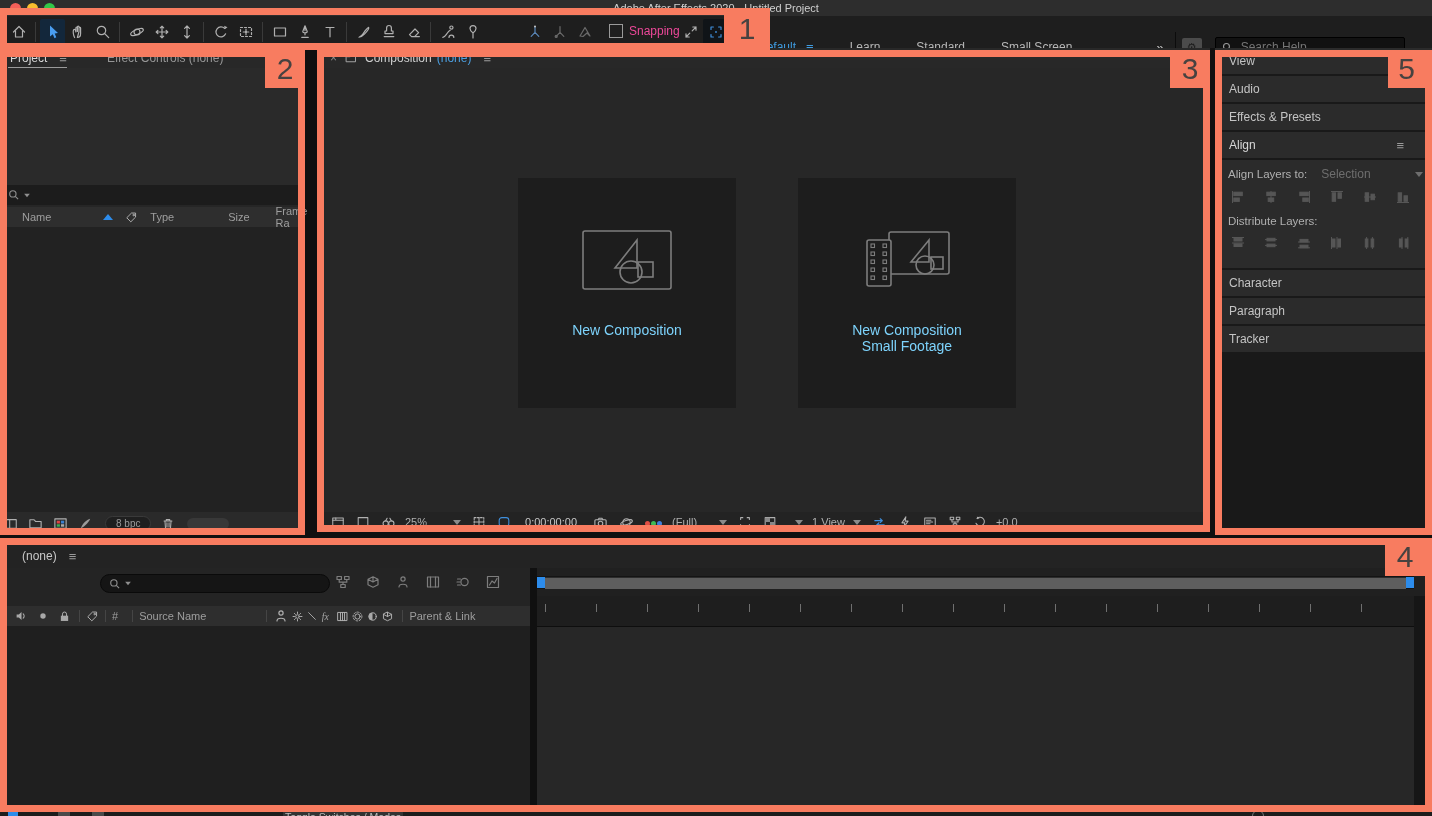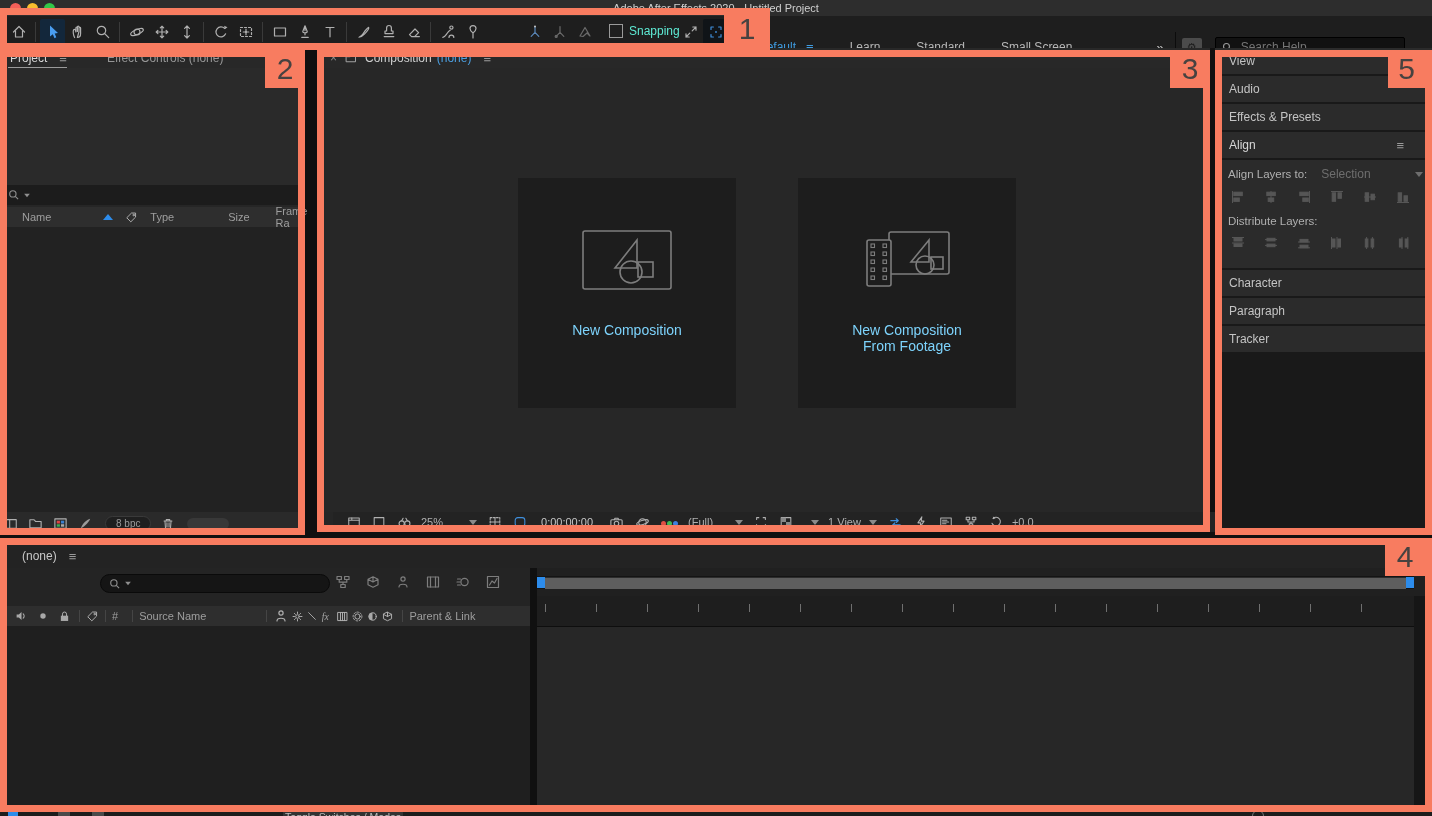--- a/index.html
+++ b/index.html
@@ -16,21 +16,21 @@
   #title-text{width:100%;text-align:center;top:2px;font-size:11px;color:#cfcfcf;}
   
   #topbar{left:0;top:16px;width:1432px;height:32px;background:#1e1e1e;border-bottom:2px solid #101010;}
   .tool{width:25px;height:26px;margin-top:3px;display:flex;align-items:center;justify-content:center;border-radius:2px;}
   .tool.sel{background:#13273b;}
   .tsep{width:1px;height:20px;background:#3a3a3a;margin:6px 4px 0 4px;}
   #tools{display:flex;position:absolute;left:6px;top:0;}
   #axis-tools{position:absolute;left:522px;top:0;display:flex;}
   #snap-wrap{position:absolute;left:609px;top:8px;display:flex;align-items:center;}
   #snap-box{width:12px;height:12px;border:1px solid #9a9a9a;background:transparent;}
-  #snap-label{margin-left:6px;color:#5eead4;}
+  #snap-label{margin-left:6px;color:#ec4899;}
   #extra-tools{position:absolute;left:678px;top:0;display:flex;}
   .marq{background:#101418;}
   
   #workspace{position:absolute;left:746px;top:16px;right:0;height:30px;display:flex;align-items:center;}
   .ws-tab{color:#b8b8b8;margin-left:36px;white-space:nowrap;}
   .ws-tab.active{color:#3f9be0;margin-left:12px;}
   #ws-menu{color:#3f9be0;margin-left:10px;font-size:13px;}
   #ws-overflow{color:#c8c8c8;margin-left:84px;font-size:13px;letter-spacing:-1px;}
   #ws-divider{width:1px;height:30px;background:#0c0c0c;margin-left:12px;}
   #ws-gear{width:20px;height:18px;background:#4b4b4b;border-radius:2px;margin-left:6px;
@@ -64,21 +64,21 @@
   #proj-thumb{margin-left:12px;width:42px;height:12px;background:#383838;border-radius:6px;}
   
   #comp-tabs{height:20px;display:flex;align-items:center;background:#282828;}
   #comp-close{color:#8e8e8e;margin-left:13px;font-size:12px;}
   #comp-title{color:#cfcfcf;margin-left:8px;}
   #comp-state{color:#4c9fe0;margin-left:5px;}
   #comp-view{left:0;top:20px;width:893px;height:444px;background:#272727;}
   .comp-card{position:absolute;top:110px;width:218px;height:230px;background:#1d1d1d;text-align:center;color:#7dd3fc;font-size:14px;}
   .comp-card .cicon{margin:50px auto 28px auto;width:96px;height:66px;}
   .comp-card svg{stroke:#7d7d7d;fill:none;stroke-width:1.6;margin:0 auto;}
-  #comp-bottom{left:0;top:464px;width:893px;height:20px;background:#232323;display:flex;align-items:center;color:#b0b0b0;font-size:11px;overflow:hidden;margin-left:16px;}
+  #comp-bottom{left:0;top:464px;width:893px;height:20px;background:#232323;display:flex;align-items:center;color:#b0b0b0;font-size:11px;overflow:hidden;}
   .cbi{margin-left:11px;flex:none;}
   .caret{width:0;height:0;border-left:4px solid transparent;border-right:4px solid transparent;border-top:5px solid #8a8a8a;margin-left:8px;flex:none;}
   .cbt{margin-left:9px;white-space:nowrap;flex:none;}
   .rgbdots span{display:inline-block;width:5px;height:5px;border-radius:50%;margin-right:1px;}
   
   .sb-row{height:26px;background:#2b2b2b;margin-bottom:2px;display:flex;align-items:center;color:#c4c4c4;padding-left:14px;}
   #align-body{background:#2b2b2b;margin-bottom:2px;padding:4px 0 10px 0;}
   .align-lbl{color:#b0b0b0;font-size:11.5px;padding-left:13px;height:18px;display:flex;align-items:center;}
   #align-sel-row{display:flex;align-items:center;height:20px;}
   #align-selection{color:#6e6e6e;margin-left:14px;}
@@ -393,21 +393,21 @@
               <rect x="12" y="48" width="3.5" height="3.5"></rect>
         <rect x="24" y="16" width="3.5" height="3.5"></rect>
               <rect x="24" y="24" width="3.5" height="3.5"></rect>
               <rect x="24" y="32" width="3.5" height="3.5"></rect>
               <rect x="24" y="40" width="3.5" height="3.5"></rect>
               <rect x="24" y="48" width="3.5" height="3.5"></rect>
             </g>
           </svg>
       </div>
       <div>New Composition</div>
-      <div>From Footage</div>
+      <div>Small Footage</div>
     </div>
   </div>
   <div class="abs" id="comp-bottom">
     <span class="cbi ticon ic" style="margin-left:14px">
         <svg width="14" height="14" viewBox="0 0 16 16" style="">
           <rect x="2" y="3.5" width="12" height="9"></rect>
           <path d="M2 6 H14 M5.5 3.5 V6"></path>
         </svg>
       </span>
     <span class="cbi ticon ic">

